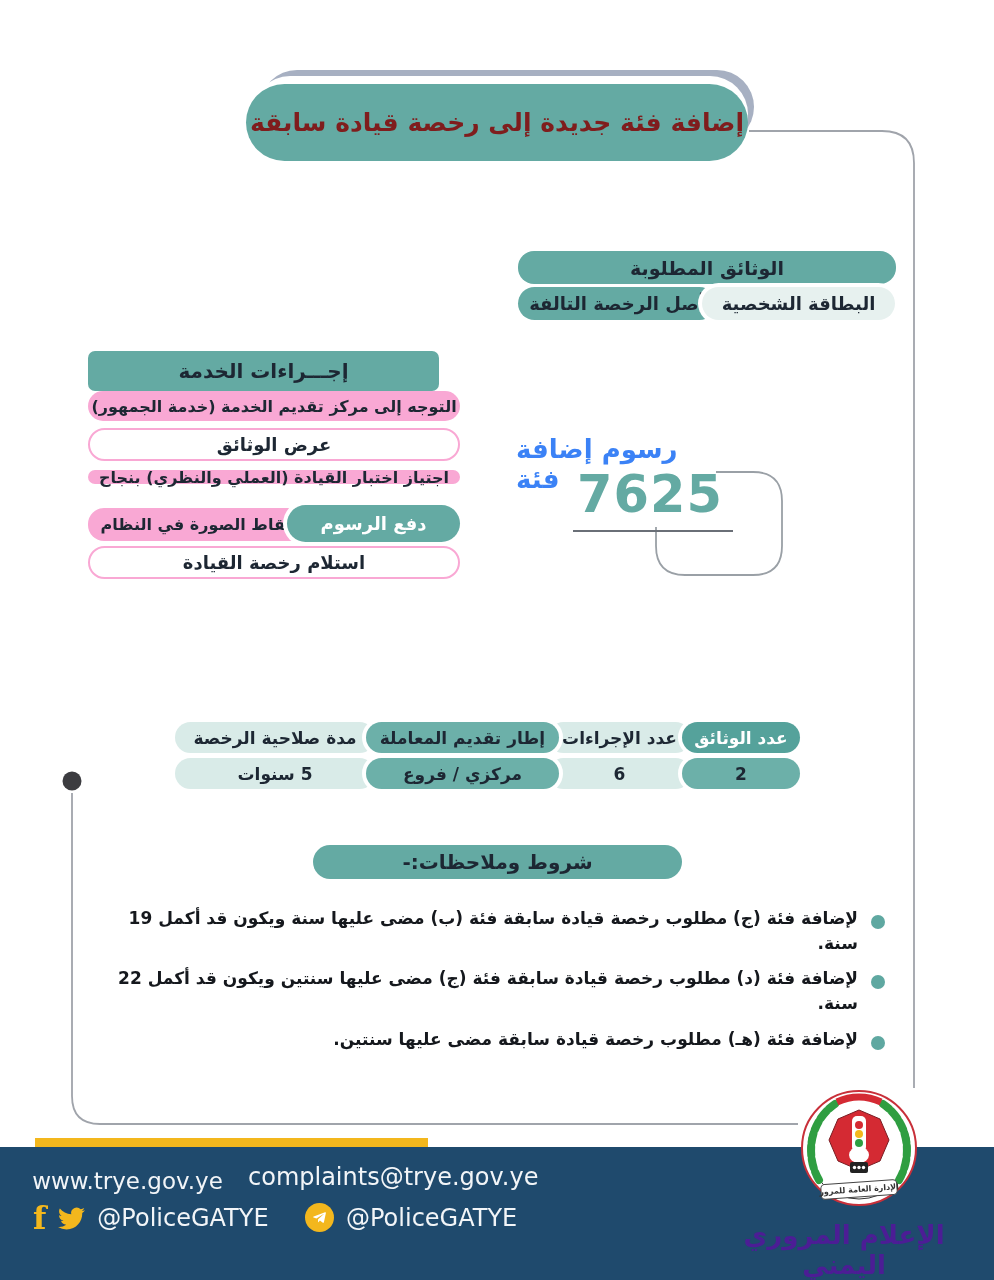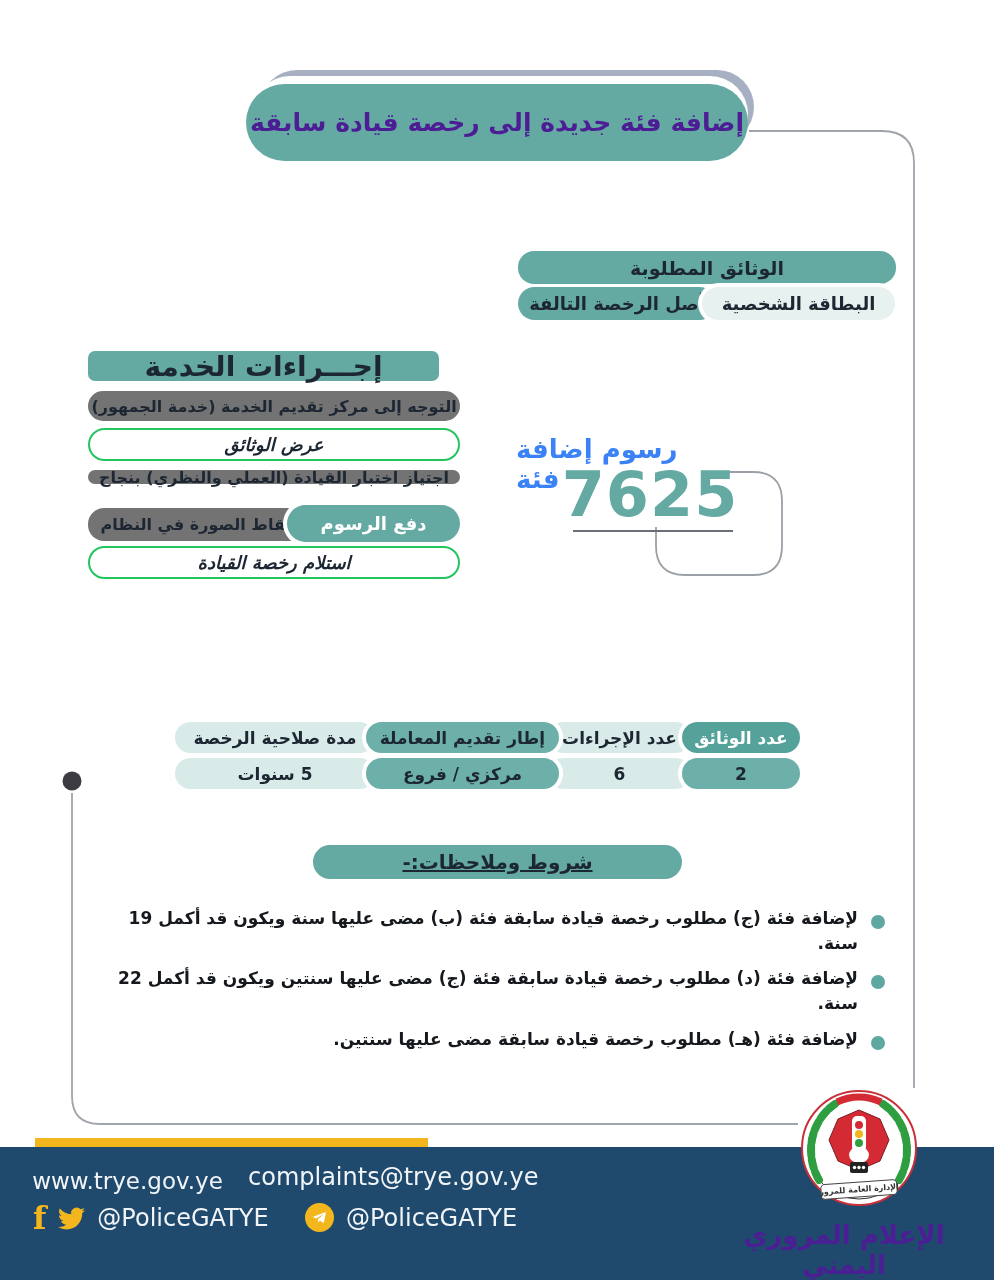--- a/index.html
+++ b/index.html
@@ -8,59 +8,59 @@
     background:#ffffff; overflow:hidden;
     font-family:"DejaVu Sans", sans-serif;
     direction:rtl;
   }
   .abs{position:absolute;}
   .pill{
     display:flex; align-items:center; justify-content:center;
     font-weight:bold; color:#1d2733; box-sizing:border-box; white-space:nowrap;
   }
   .teal-bg{background:#64aaa3;}
-  .light-bg{background:#737373;}
+  .light-bg{background:#f9a8d4;}
   .ring{box-shadow:0 0 0 4px #ffffff;}
-  .outline-pill{background:#ffffff; border:2px solid #22c55e;font-style:italic;}
+  .outline-pill{background:#ffffff; border:2px solid #f9a8d4;}
   
   .title-slate{left:260px; top:70px; width:494px; height:74px; border-radius:38px; background:#a7b0c2;}
   .title-white{left:252px; top:76px; width:496px; height:76px; border-radius:39px; background:#ffffff;}
   .title-pill{left:246px; top:84px; width:502px; height:77px; border-radius:40px; background:#64aaa3;
-              font-size:25px; color:#4c1d95;}
+              font-size:25px; color:#7f1d1d;}
   
   .docs-header{left:518px; top:251px; width:378px; height:33px; border-radius:16px; font-size:19px;}
   .doc-light{left:702px; top:287px; width:193px; height:33px; border-radius:17px; background:#e7f1ef; z-index:3; font-size:18px;}
   .doc-teal{left:518px; top:287px; width:198px; height:33px; border-radius:17px; font-size:18px;}
   
-  .proc-header{left:88px; top:351px; width:351px; height:30px; border-radius:7px; font-size:28px;}
+  .proc-header{left:88px; top:351px; width:351px; height:40px; border-radius:7px; font-size:20px;}
   .step{left:88px; width:372px; border-radius:16px; font-size:16px;}
   .step1{top:391px; height:30px;}
   .step2{top:428px; height:33px; border-radius:18px; font-size:18px;}
   .step3{top:470px; height:14px;}
   .step4-light{top:508px; height:33px;}
   .step4-teal{left:287px; top:505px; width:173px; height:37px; border-radius:19px; color:#ffffff; font-size:18px; z-index:3;}
   .step5{top:546px; height:33px; border-radius:18px; font-size:18px;}
   .step4-label{position:absolute; left:0; top:0; width:228px; height:100%; display:flex; align-items:center; justify-content:center;}
   
   .fee-label{left:516px; top:434px; width:200px; text-align:left; font-size:26px; font-weight:bold; color:#3b82f6; direction:rtl;}
   .fee-amount{left:565px; top:461px; width:170px; height:66px; display:flex; align-items:center; justify-content:center;
-              font-size:62px; font-weight:bold; color:#64aaa3; direction:ltr; letter-spacing:1px;}
+              font-size:51px; font-weight:bold; color:#64aaa3; direction:ltr; letter-spacing:1px;}
   .fee-underline{left:573px; top:530px; width:160px; height:2px; background:#6a6f77;}
   
   .cell{height:31px; border-radius:16px; font-size:17px;}
   .hrow{top:722px;} .vrow{top:758px;}
   .c1{left:682px; width:118px; z-index:4;}
   .c2{left:548px; width:143px; z-index:1;}
   .c3{left:366px; width:193px; z-index:3;}
   .c4{left:175px; width:200px; z-index:1;}
   .cell-dark{background:#55a29b; color:#ffffff;}
   .cell-mid{background:#6cb0a9;}
   .cell-light{background:#d9ebe8;}
   
-  .cond-header{left:313px; top:845px; width:369px; height:34px; border-radius:17px; font-size:20px;text-decoration:underline;}
+  .cond-header{left:313px; top:845px; width:369px; height:34px; border-radius:17px; font-size:20px;}
   .cond-list{left:105px; top:906px; width:780px; direction:rtl;}
   .cond-item{display:flex; align-items:flex-start; gap:13px; margin-bottom:11px;}
   .cond-dot{flex:0 0 auto; width:14px; height:14px; border-radius:50%; background:#5fa8a1; margin-top:9px;}
   .cond-text{font-size:17px; font-weight:bold; color:#15181d; line-height:1.45; text-align:right;}
   
   .yellow-bar{left:35px; top:1138px; width:393px; height:10px; background:#f3b71d;}
   .navy{left:0; top:1147px; width:994px; height:133px; background:#1f4a6d;}
   .f-ltr{direction:ltr; color:#f2f5f8; font-weight:normal;}
   .f-www{left:30px; top:1168px; width:195px; text-align:center; font-size:23px;}
   .f-mail{left:248px; top:1163px; width:265px; text-align:center; font-size:24px;}

